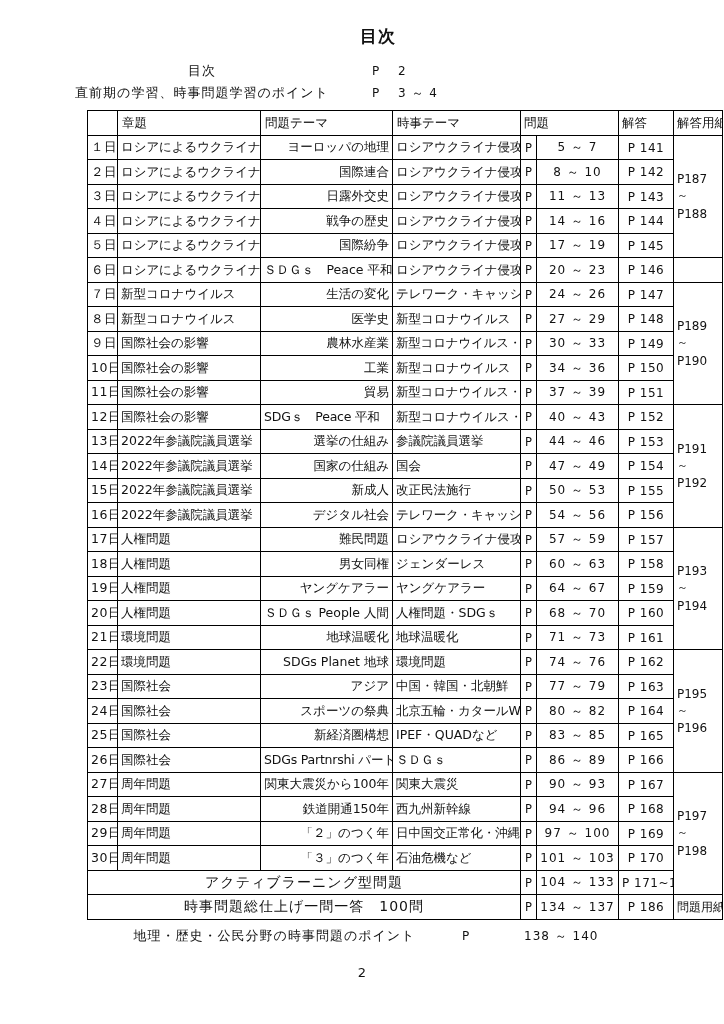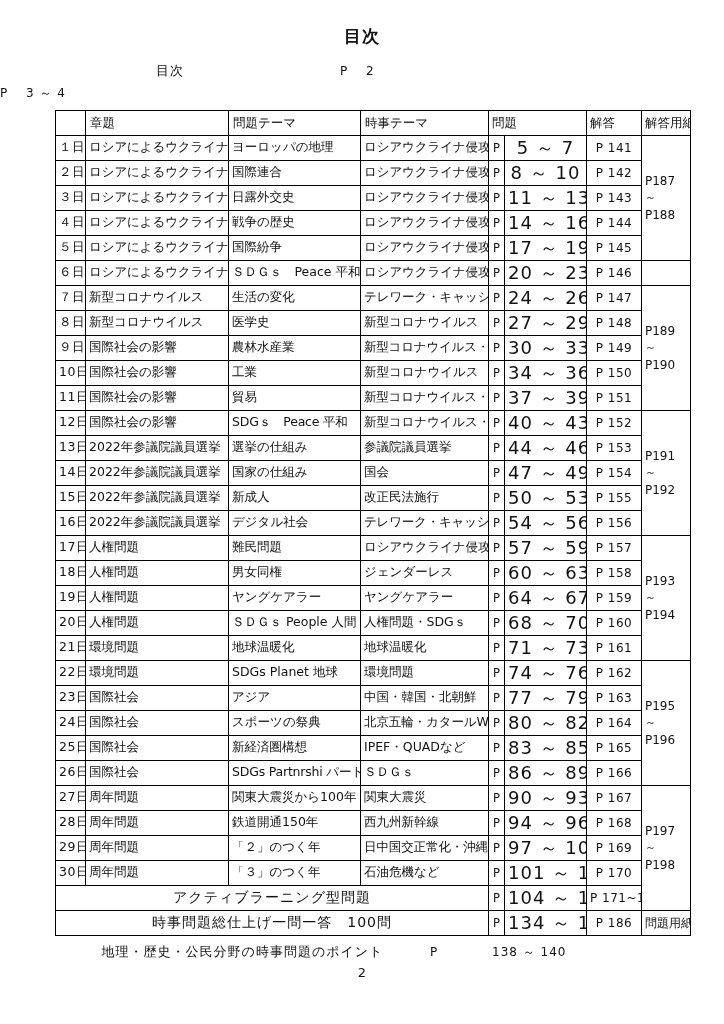--- a/index.html
+++ b/index.html
@@ -14,20 +14,21 @@
     color: #111111;
     position: relative;
     overflow: hidden;
   }
 
   .page {
     width: 724px;
     height: 1024px;
     position: relative;
     box-sizing: border-box;
+    padding-left: 32px;
   }
 
   
   .doc-title {
     text-align: center;
     font-size: 17px;
     font-weight: 600;
     letter-spacing: 1px;
     margin: 0;
     padding-top: 26px;
@@ -107,37 +108,37 @@
     text-align: center;
     font-size: 12.5px;
     letter-spacing: 0.5px;
   }
   td.chap {
     text-align: left;
     font-size: 12.5px;
     padding-left: 4px;
   }
   td.ptheme {
-    text-align: left;
+    text-align: right;
     font-size: 12.5px;
     padding-left: 4px;
   }
   td.ttheme {
     text-align: left;
     font-size: 12.5px;
     padding-left: 4px;
   }
   td.pmark {
     text-align: center;
     font-size: 11.5px;
     padding: 0 1px;
   }
   td.prange {
     text-align: center;
-    font-size: 18px;
+    font-size: 12px;
     letter-spacing: 1px;
     margin-left: 12px;
   }
   td.ans {
     text-align: center;
     font-size: 12px;
     letter-spacing: 0.5px;
     margin-left: 24px;
   }
   td.anssheet {
@@ -198,20 +199,21 @@
 
   <h1 class="doc-title">目次</h1>
 
   <div class="prelines">
     <div class="preline l1">
       <span class="pl-label">目次</span>
       <span class="pl-p">P</span>
       <span class="pl-range">2</span>
     </div>
     <div class="preline l2">
+      <span class="pl-label">直前期の学習、時事問題学習のポイント</span>
       <span class="pl-p">P</span>
       <span class="pl-range">3 ～ 4</span>
     </div>
   </div>
 
   <div class="toc-wrap">
     <table class="toc">
       <colgroup>
         <col class="c-day">
         <col class="c-chap">

